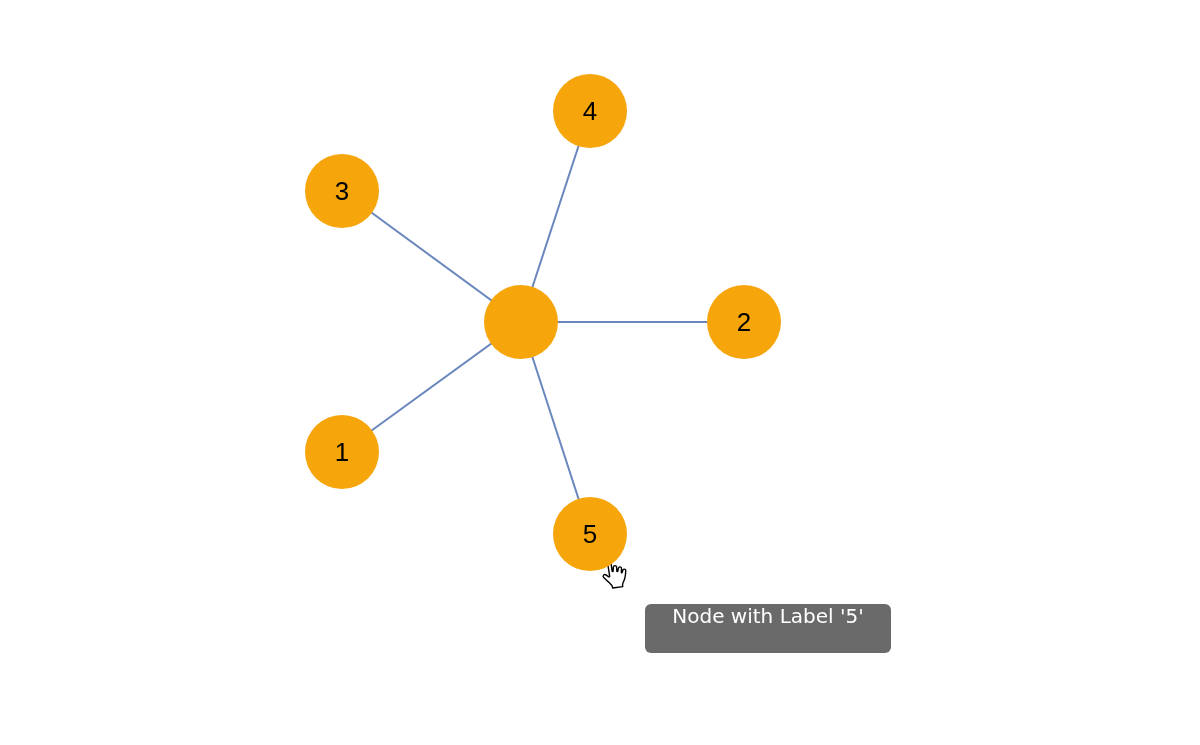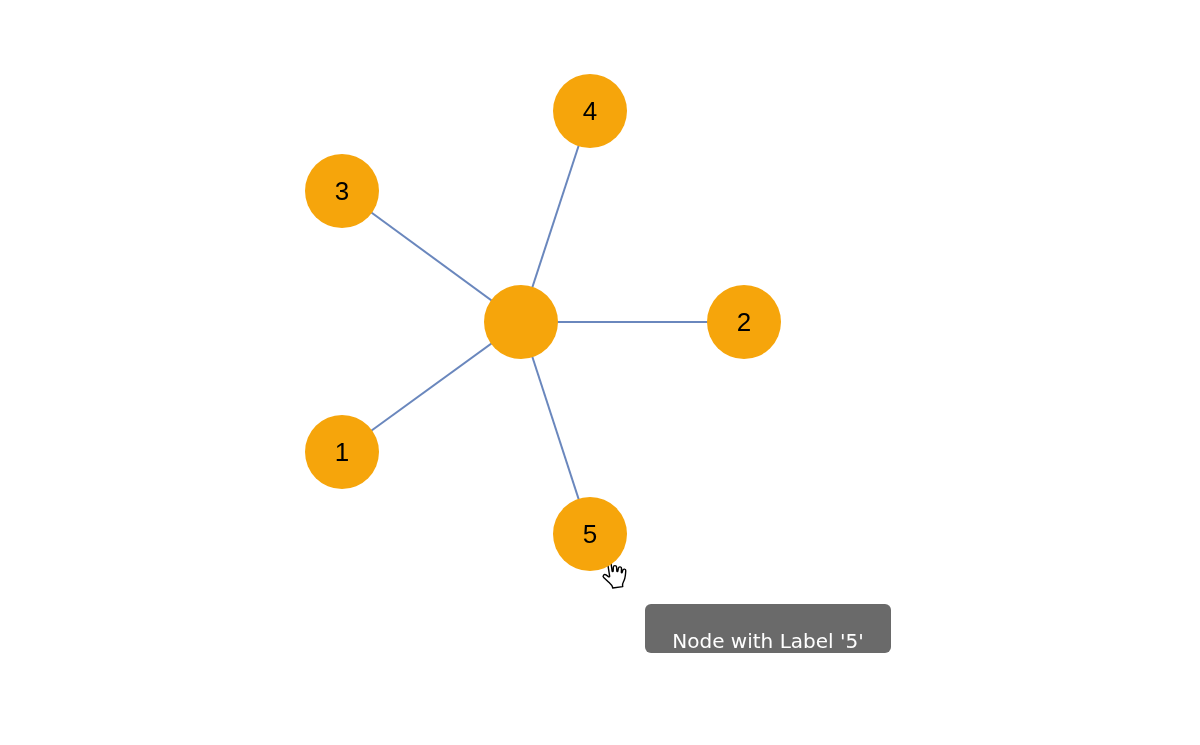--- a/index.html
+++ b/index.html
@@ -30,21 +30,21 @@
     justify-content: center;
     font-size: 26px;
     color: #000000;
     font-family: "Liberation Sans", sans-serif;
     user-select: none;
     line-height: 1;
   }
   #tooltip {
     position: absolute;
     display: flex;
-    align-items: flex-end;
+    align-items: flex-start;
     justify-content: center;
     border-radius: 6px;
     font-size: 20px;
     font-family: "DejaVu Sans", "Liberation Sans", sans-serif;
     white-space: nowrap;
   }
   #cursor {
     position: absolute;
     pointer-events: none;
   }

